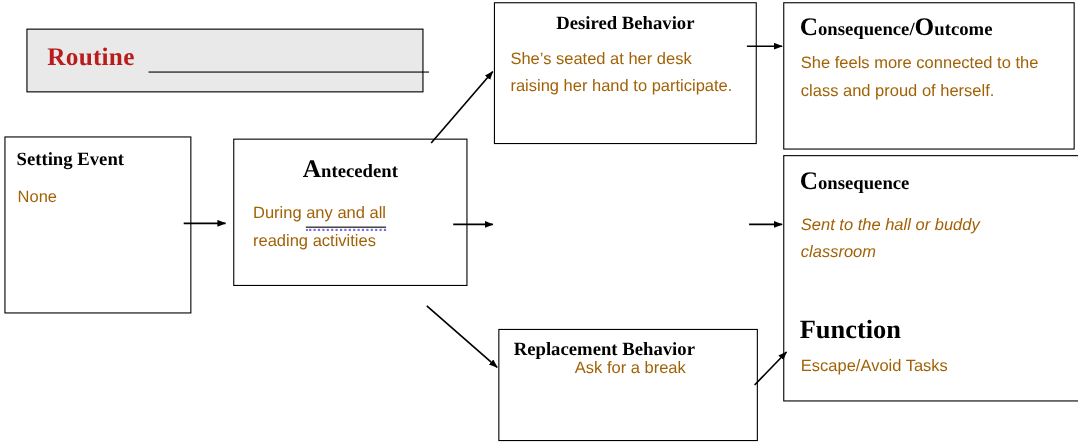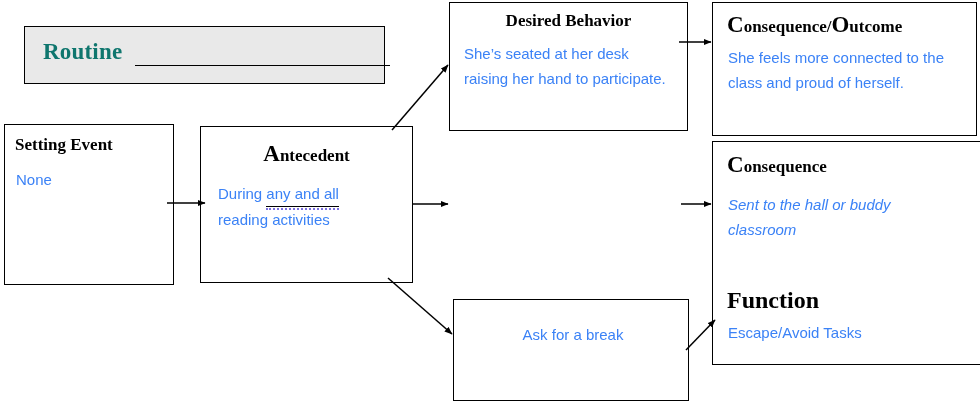--- a/index.html
+++ b/index.html
@@ -23,21 +23,21 @@
     border: 1.6px solid #000000;
     background: #ffffff;
   }
   .routine-box {
     background: #e9e9e9;
     border: 1.6px solid #000000;
   }
   .title-serif {
     font-family: "Liberation Serif", serif;
     font-weight: bold;
-    color: #0f766e;
+    color: #b91c1c;
   }
   .routine-title {
     position: absolute;
     left: 18px;
     top: 12px;
     font-size: 23px;
     letter-spacing: 0.2px;
   }
   .routine-rule {
     position: absolute;
@@ -61,21 +61,21 @@
   }
   .hdr.center {
     left: 0;
     right: 0;
     text-align: center;
   }
   .body-text {
     position: absolute;
     font-family: "Liberation Sans", sans-serif;
     font-size: 15px;
-    color: #3b82f6;
+    color: #a16207;
     line-height: 25px;
   }
   .spell {
     border-bottom: 1.3px solid #000000;
     position: relative;
     display: inline-block;
   }
   .spell::after {
     content: "";
     position: absolute;
@@ -102,32 +102,33 @@
   <div class="box routine-box" style="left:24px; top:26px; width:361px; height:58px;">
     <span class="title-serif routine-title">Routine</span>
     <span class="routine-rule"></span>
   </div>
 
   <div class="box" style="left:4px; top:124px; width:170px; height:161px;">
     <span class="hdr" style="left:10px; top:10px;">Setting Event</span>
     <span class="body-text" style="left:11px; top:42px;">None</span>
   </div>
 
-  <div class="box" style="left:200px; top:126px; width:213px; height:157px;">
+  <div class="box" style="left:212px; top:126px; width:213px; height:134px;">
     <span class="hdr center" style="top:14px;"><span class="dropcap">A</span><span>ntecedent</span></span>
     <span class="body-text" style="left:17px; top:54px; width:190px;"><span>During </span><span class="spell">any and all</span><br><span>reading activities</span></span>
   </div>
 
   <div class="box" style="left:449px; top:2px; width:239px; height:129px;">
     <span class="hdr center" style="top:8px;">Desired Behavior</span>
     <span class="body-text" style="left:14px; top:38px; width:210px;">She’s seated at her desk raising her hand to participate.</span>
   </div>
 
 
   <div class="box" style="left:453px; top:299px; width:236px; height:102px;">
+    <span class="hdr" style="left:13px; top:8px;">Replacement Behavior</span>
     <span class="body-text" style="left:14px; top:22px; width:210px;text-align:center;">Ask for a break</span>
   </div>
 
   <div class="box" style="left:712px; top:2px; width:265px; height:134px;">
     <span class="hdr" style="left:14px; top:9px;"><span class="dropcap">C</span><span>onsequence/</span><span class="dropcap">O</span><span>utcome</span></span>
     <span class="body-text" style="left:15px; top:42px; width:230px;">She feels more connected to the class and proud of herself.</span>
   </div>
 
   <div class="box" style="left:712px; top:141px; width:290px; height:224px;">
     <span class="hdr" style="left:14px; top:10px;"><span class="dropcap">C</span><span>onsequence</span></span>

